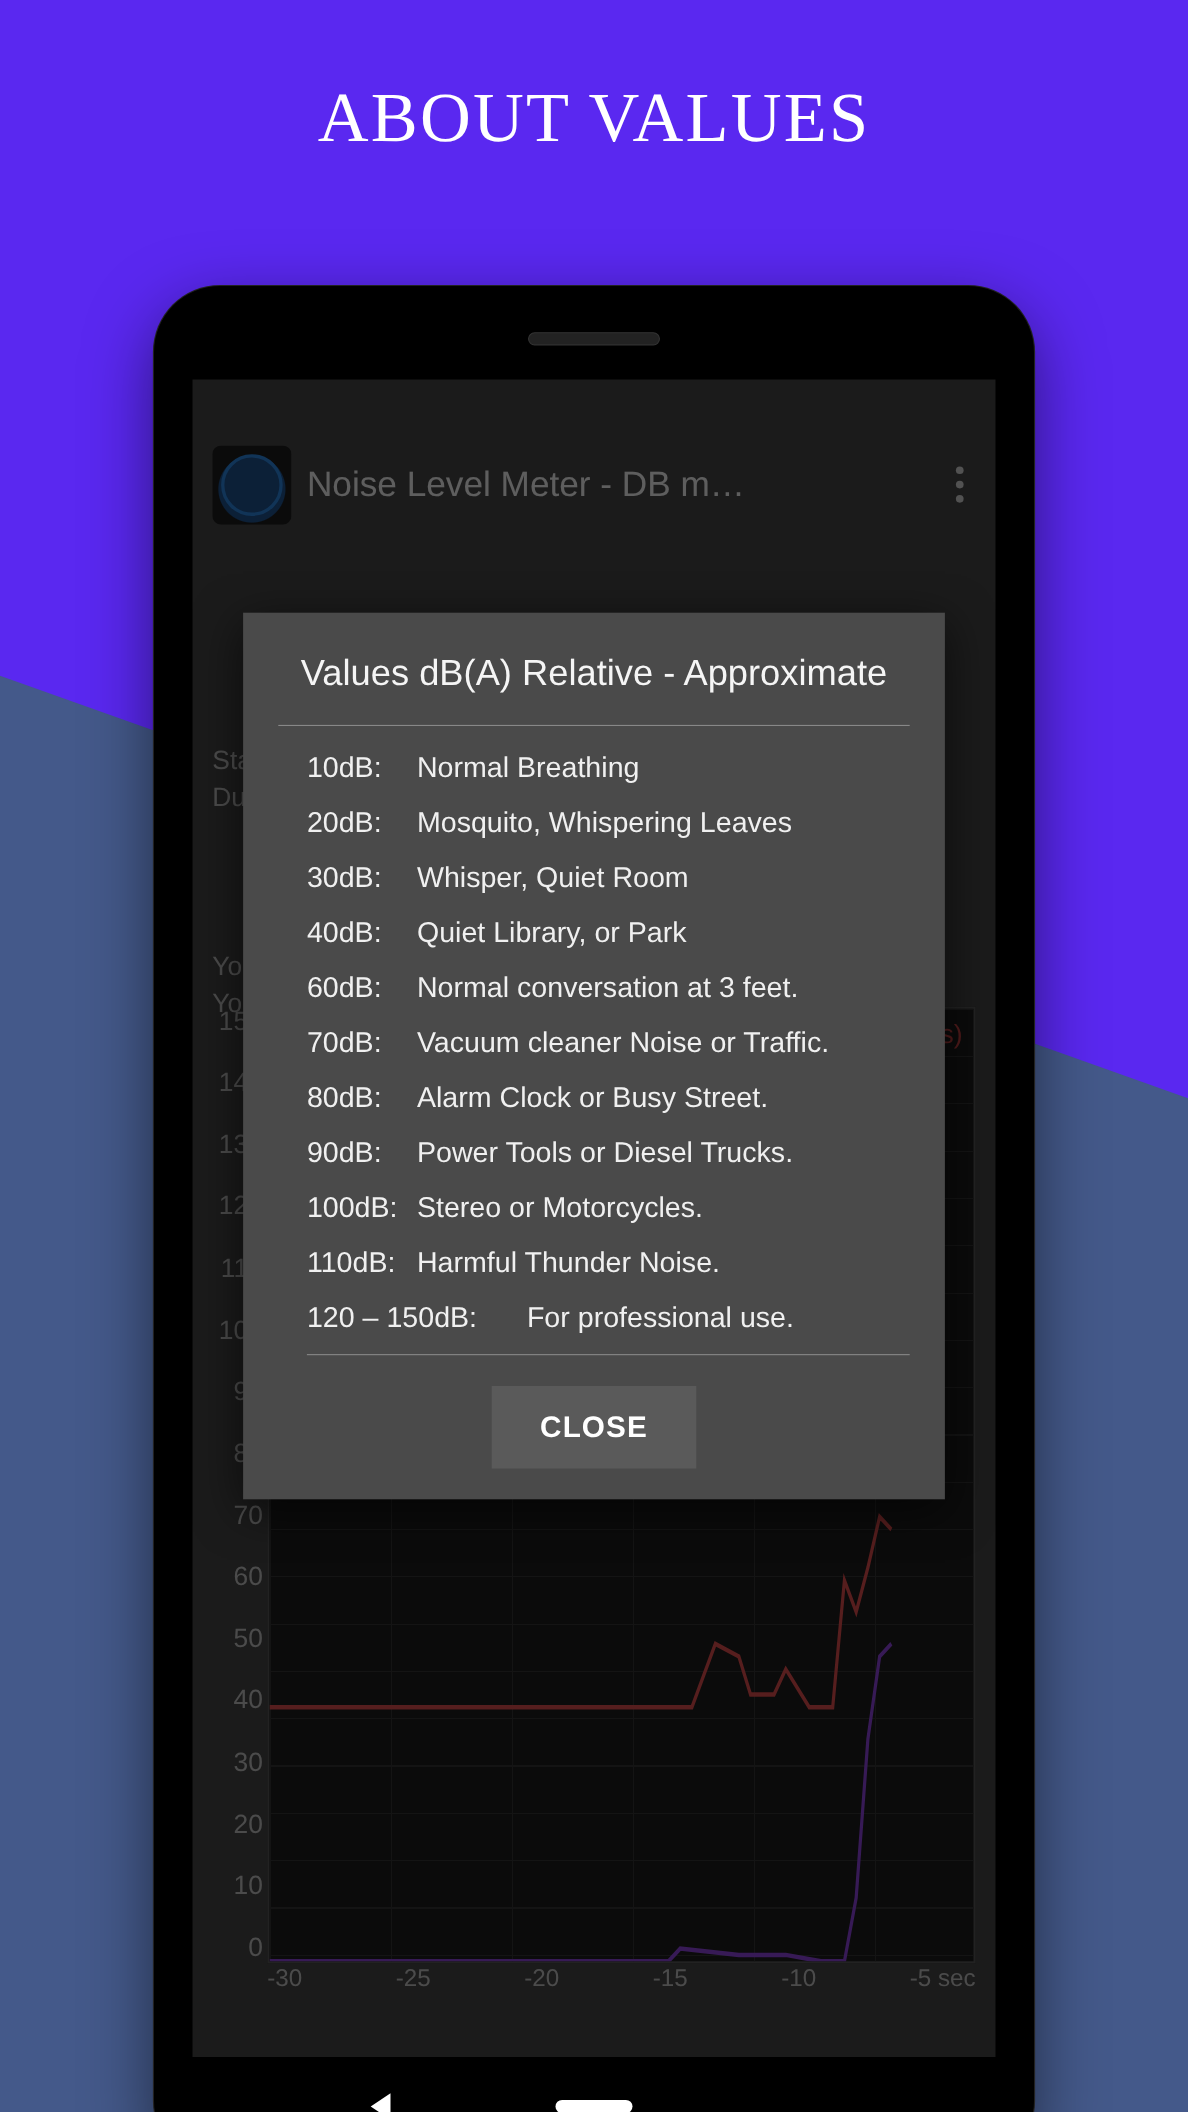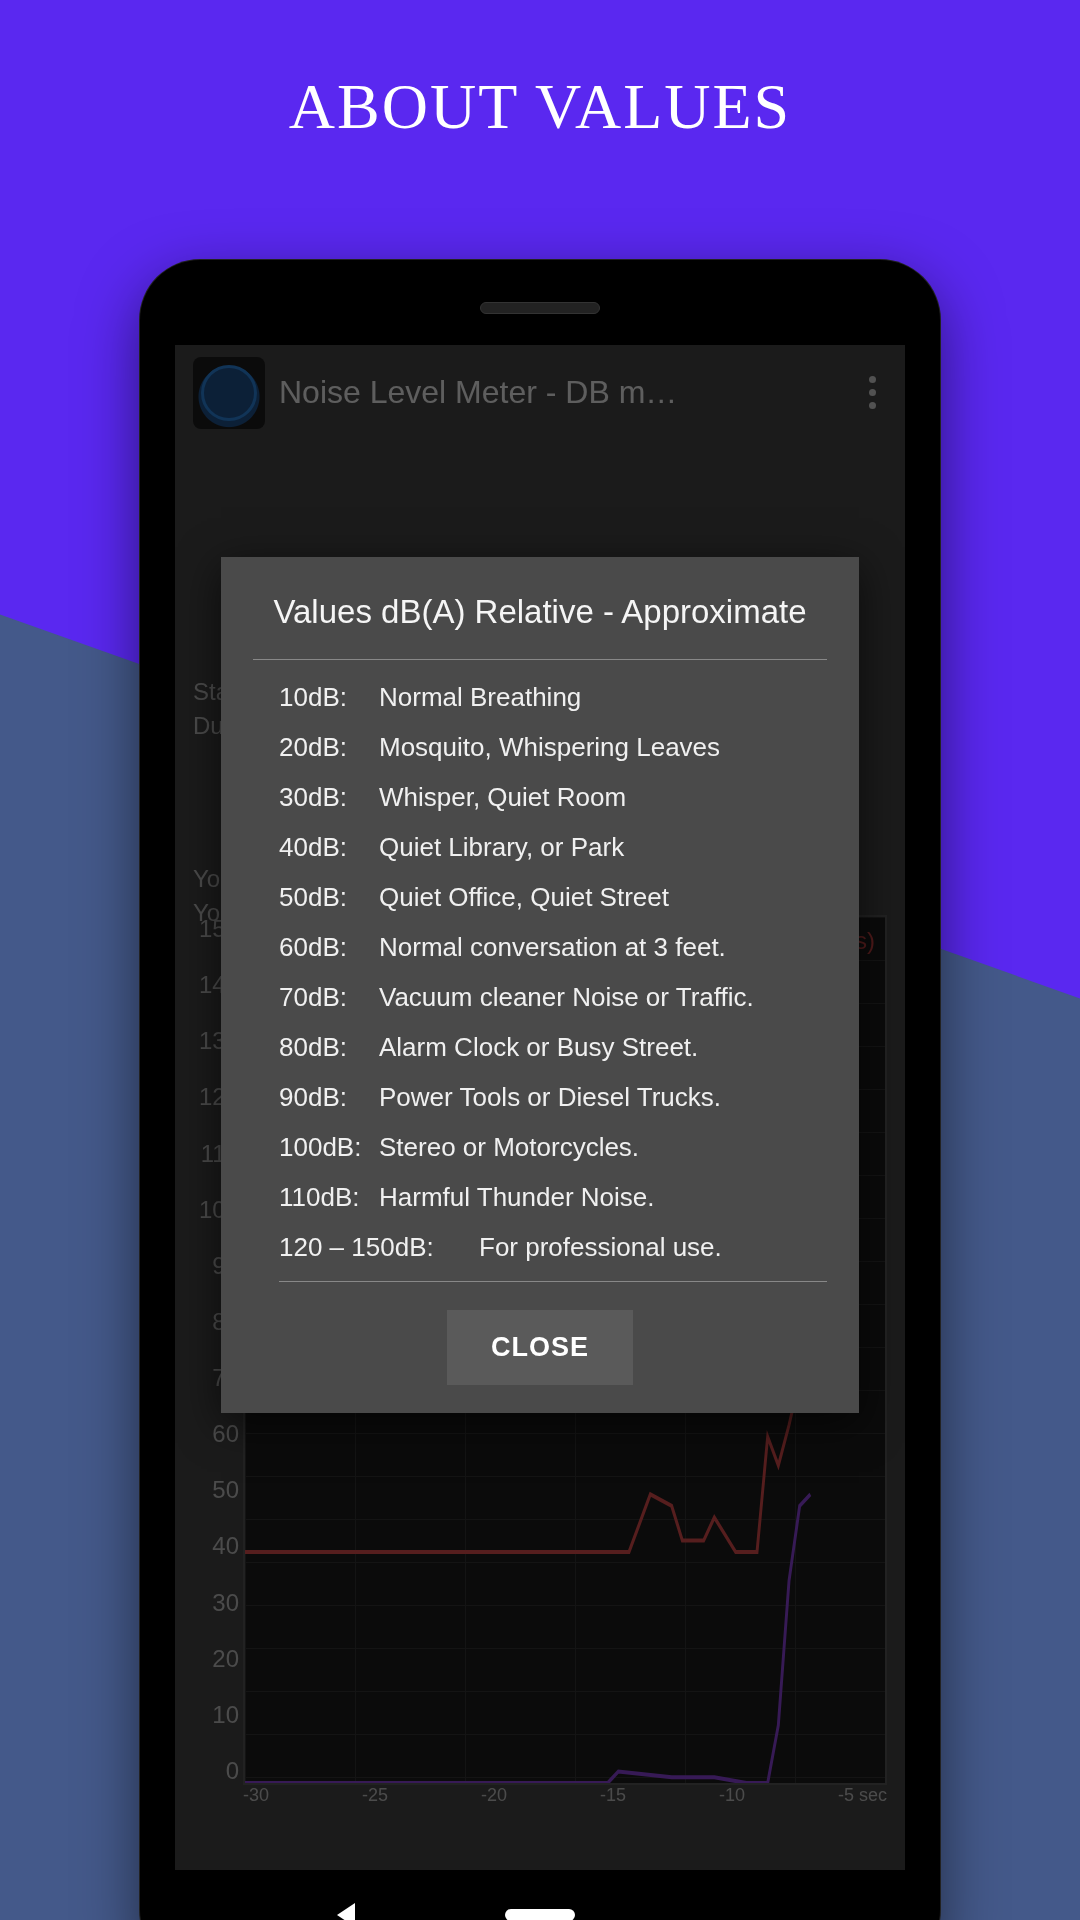--- a/index.html
+++ b/index.html
@@ -99,20 +99,21 @@
   inset: 0;
   filter: brightness(0.4);
   color: #ddd;
 }
 .app-header {
   height: 95px;
   display: flex;
   align-items: center;
   padding: 0 18px;
   gap: 14px;
+  margin-top: 48px;
 }
 .app-icon {
   width: 72px; height: 72px;
   border-radius: 8px;
   background: radial-gradient(circle at 50% 55%, #1d4f8a 0 30px, transparent 31px), #1b1b1b;
   position: relative;
 }
 .app-icon::before {
   content:'';
   position:absolute;
@@ -173,21 +174,21 @@
   text-align: right;
   padding-right: 4px;
 }
 .chart .xlabels {
   position: absolute;
   left: 50px; right: 0;
   bottom: 0; height: 45px;
   display: flex;
   justify-content: space-between;
   color: #bbb;
-  font-size: 18px;
+  font-size: 22px;
 }
 .chart .grid-h {
   position:absolute; inset:0;
   background: repeating-linear-gradient(to bottom, #333 0 1px, transparent 1px 43px);
 }
 .chart .grid-v {
   position:absolute; inset:0;
   background: repeating-linear-gradient(to right, #333 0 1px, transparent 1px 110px);
 }
 .chart .units {
@@ -337,24 +338,20 @@
           </div>
           <div class="modal-row">
             <div class="db">30dB:</div>
             <div class="desc">Whisper, Quiet Room</div>
           </div>
           <div class="modal-row">
             <div class="db">40dB:</div>
             <div class="desc">Quiet Library, or Park</div>
           </div>
           <div class="modal-row">
-            <div class="db">50dB:</div>
-            <div class="desc">Quiet Office, Quiet Street</div>
-          </div>
-          <div class="modal-row">
             <div class="db">60dB:</div>
             <div class="desc">Normal conversation at 3 feet.</div>
           </div>
           <div class="modal-row">
             <div class="db">70dB:</div>
             <div class="desc">Vacuum cleaner Noise or Traffic.</div>
           </div>
           <div class="modal-row">
             <div class="db">80dB:</div>
             <div class="desc">Alarm Clock or Busy Street.</div>

